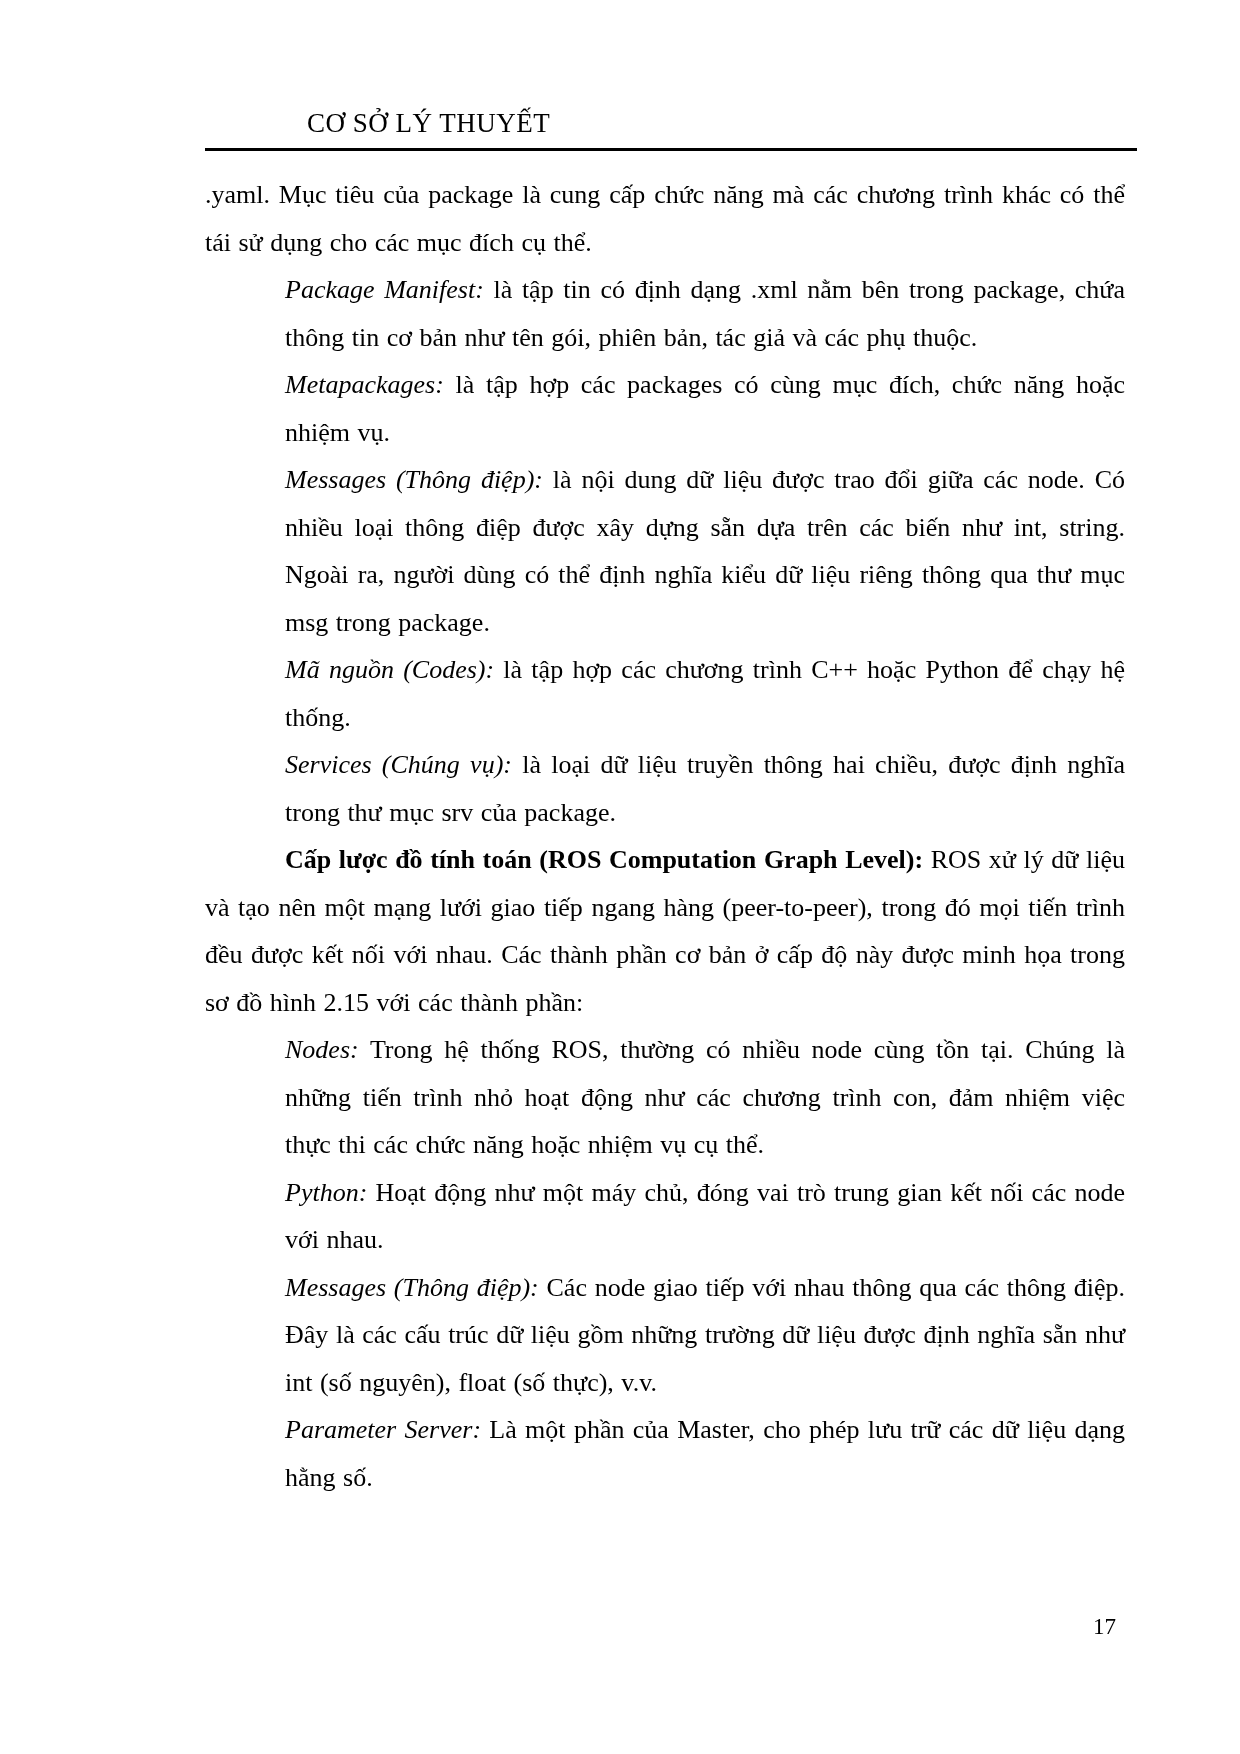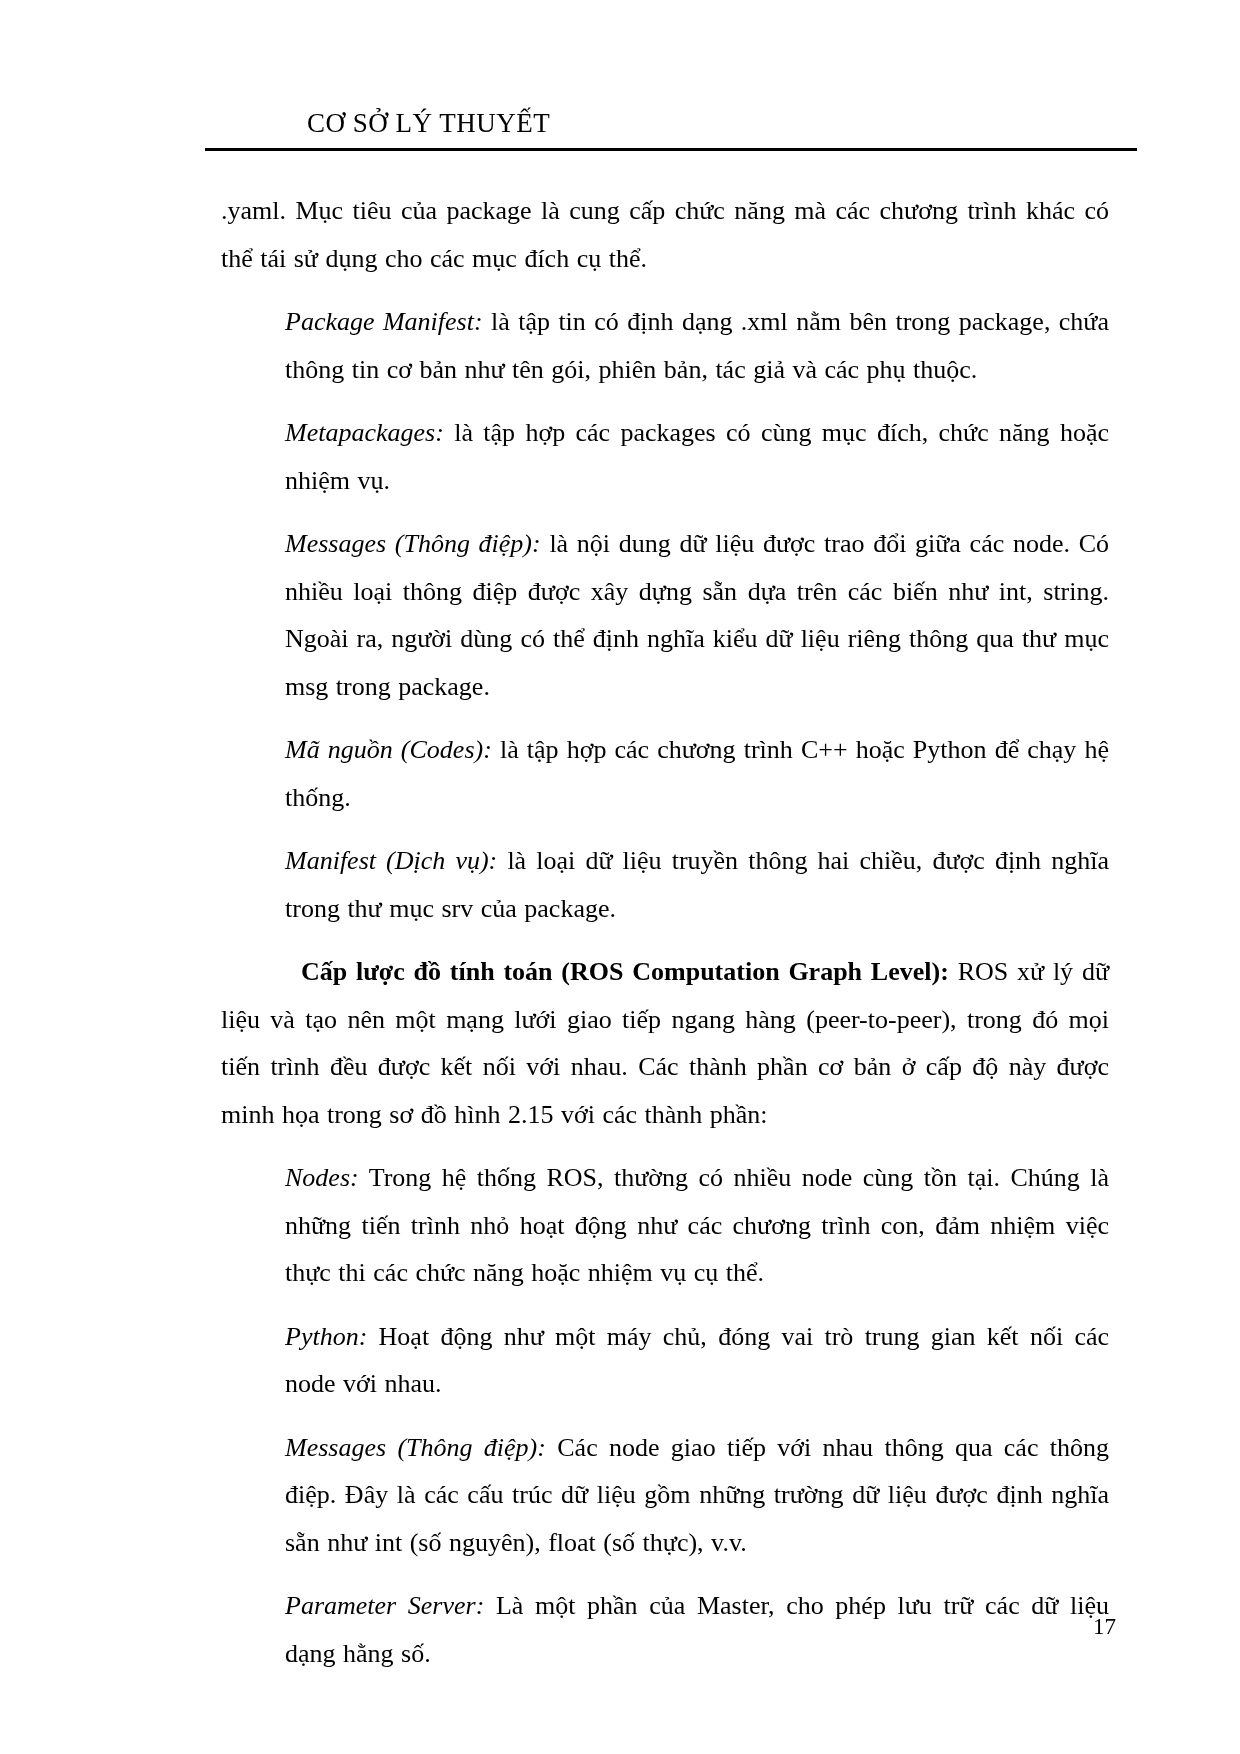--- a/index.html
+++ b/index.html
@@ -34,21 +34,21 @@
     height: 3px;
     background: #000000;
   }
   .body-text {
     position: absolute;
     left: 205px;
     top: 171px;
     width: 920px;
   }
   .para {
-    margin: 16px;
+    margin: 0;
     font-size: 26px;
     line-height: 47.5px;
     text-align: justify;
     text-align-last: left;
     word-spacing: 1px;
   }
   .hang {
     margin-left: 80px;
   }
   .firstline {
@@ -81,21 +81,21 @@
     <p class="para"><span>.yaml. Mục tiêu của package là cung cấp chức năng mà các chương trình khác có thể tái sử dụng cho các mục đích cụ thể.</span></p>
 
     <p class="para hang"><span class="lead-i">Package Manifest:</span><span> là tập tin có định dạng .xml nằm bên trong package, chứa thông tin cơ bản như tên gói, phiên bản, tác giả và các phụ thuộc.</span></p>
 
     <p class="para hang"><span class="lead-i">Metapackages:</span><span> là tập hợp các packages có cùng mục đích, chức năng hoặc nhiệm vụ.</span></p>
 
     <p class="para hang"><span class="lead-i">Messages (Thông điệp):</span><span> là nội dung dữ liệu được trao đổi giữa các node. Có nhiều loại thông điệp được xây dựng sẵn dựa trên các biến như int, string. Ngoài ra, người dùng có thể định nghĩa kiểu dữ liệu riêng thông qua thư mục msg trong package.</span></p>
 
     <p class="para hang"><span class="lead-i">Mã nguồn (Codes):</span><span> là tập hợp các chương trình C++ hoặc Python để chạy hệ thống.</span></p>
 
-    <p class="para hang"><span class="lead-i">Manifest (Dịch vụ):</span><span> là loại dữ liệu truyền thông hai chiều, được định nghĩa trong thư mục srv của package.</span></p>
+    <p class="para hang"><span class="lead-i">Services (Chúng vụ):</span><span> là loại dữ liệu truyền thông hai chiều, được định nghĩa trong thư mục srv của package.</span></p>
 
     <p class="para firstline"><span class="lead-b">Cấp lược đồ tính toán (ROS Computation Graph Level):</span><span> ROS xử lý dữ liệu và tạo nên một mạng lưới giao tiếp ngang hàng (peer-to-peer), trong đó mọi tiến trình đều được kết nối với nhau. Các thành phần cơ bản ở cấp độ này được minh họa trong sơ đồ hình 2.15 với các thành phần:</span></p>
 
     <p class="para hang"><span class="lead-i">Nodes:</span><span> Trong hệ thống ROS, thường có nhiều node cùng tồn tại. Chúng là những tiến trình nhỏ hoạt động như các chương trình con, đảm nhiệm việc thực thi các chức năng hoặc nhiệm vụ cụ thể.</span></p>
 
     <p class="para hang"><span class="lead-i">Python:</span><span> Hoạt động như một máy chủ, đóng vai trò trung gian kết nối các node với nhau.</span></p>
 
     <p class="para hang"><span class="lead-i">Messages (Thông điệp):</span><span> Các node giao tiếp với nhau thông qua các thông điệp. Đây là các cấu trúc dữ liệu gồm những trường dữ liệu được định nghĩa sẵn như int (số nguyên), float (số thực), v.v.</span></p>
 
     <p class="para hang"><span class="lead-i">Parameter Server:</span><span> Là một phần của Master, cho phép lưu trữ các dữ liệu dạng hằng số.</span></p>

